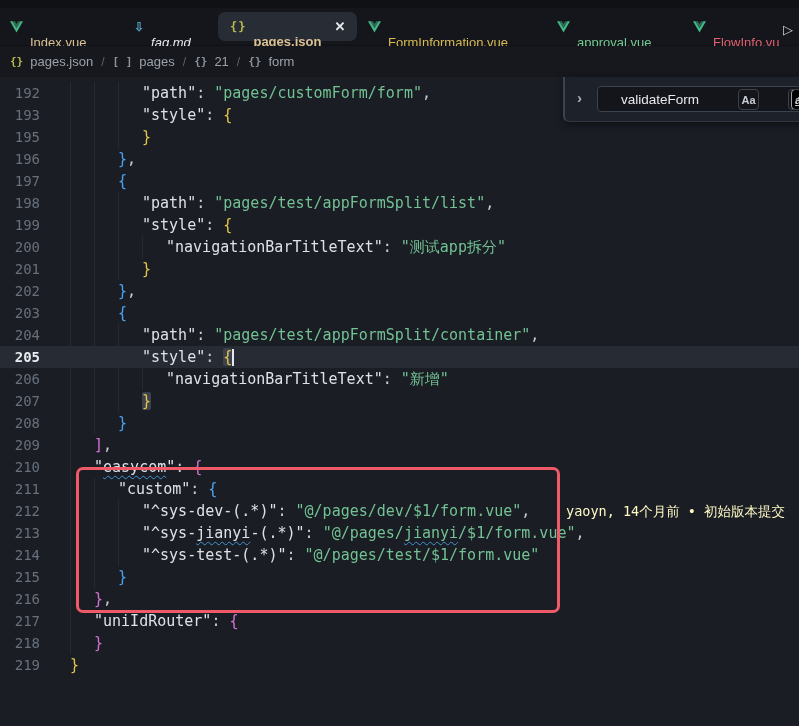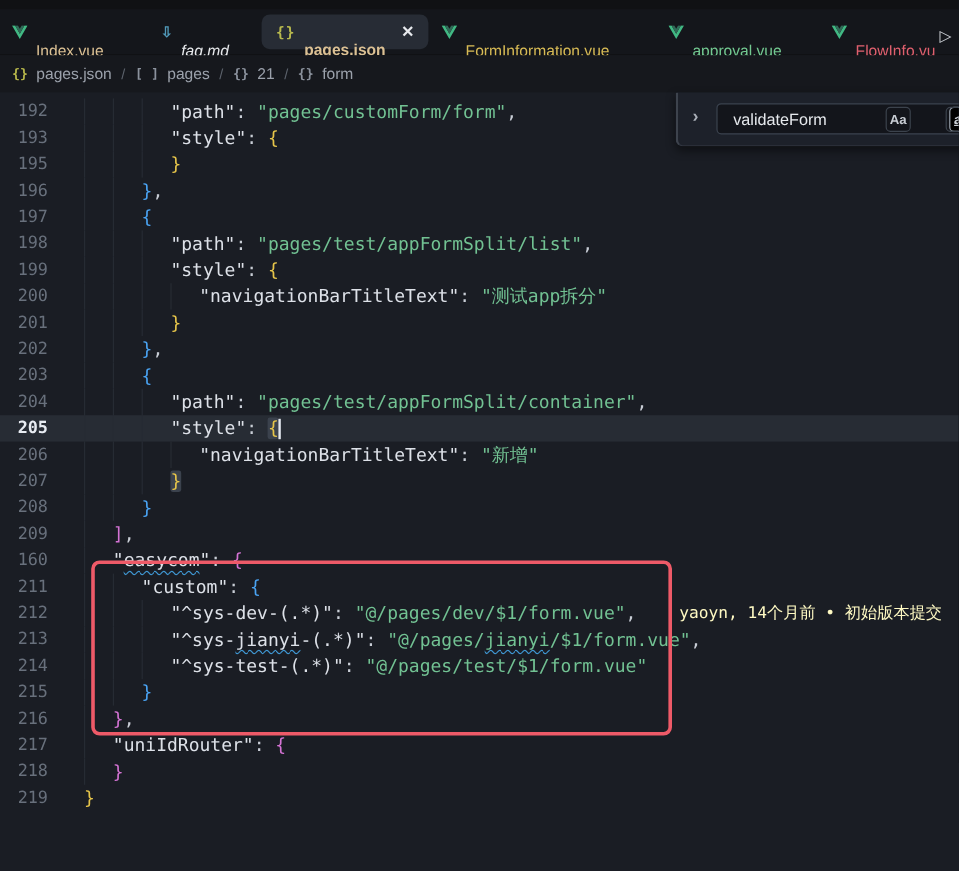--- a/index.html
+++ b/index.html
@@ -51,21 +51,21 @@
   #annot { position:absolute; left:76px; top:467px; width:484px; height:146px;
     border:3px solid #ee5a68; border-radius:7px; pointer-events:none; z-index:5; }
   
   #findwidget { position:absolute; left:563px; top:77px; width:260px; height:45px;
     background:#1d212a; border-left:2px solid #3d434d; border-bottom:1px solid #30353f;
     border-radius:0 0 0 6px; box-shadow:0 3px 8px rgba(0,0,0,.45); z-index:6; }
   #find-collapse { position:absolute; left:12px; top:12px; color:#aab0b8; font-size:15px; font-weight:700; cursor:pointer; }
   #find-inputbox { position:absolute; left:32px; top:9px; width:224px; height:26px;
     background:#13151b; border:1px solid #3b434f; border-radius:4px; }
   #find-input { position:absolute; left:0; top:0; width:160px; height:24px; background:transparent; border:none; outline:none;
-    color:#e6e9ed; font-size:13.5px; font-family:"Liberation Sans", sans-serif; padding-left:13px; }
+    color:#e6e9ed; font-size:13.5px; font-family:"Liberation Sans", sans-serif; padding-left:23px; }
   .tog { position:absolute; top:2px; width:21px; height:21px; border:1px solid #3c434d; border-radius:4px;
     color:#c8cdd4; font-size:11px; font-weight:700; display:flex; align-items:center; justify-content:center;
     background:transparent; cursor:pointer; font-family:"Liberation Sans", sans-serif; }
   .tog.on { background:#000000; border-color:#9aa3ad;margin-left:28px; }
   .tog:nth-of-type(1) { left:140px; }
   .tog:nth-of-type(2) { left:165px; text-decoration:underline; }
   .tog:nth-of-type(3) { left:190px; }
 </style>
 </head>
 <body>
@@ -208,21 +208,21 @@
         </div>
         <div class="line">
           <span class="num">208</span>
           <span class="codetxt"><span class="gu"></span><span class="gu"></span><span class="tk-b">}</span></span>
         </div>
         <div class="line">
           <span class="num">209</span>
           <span class="codetxt"><span class="gu"></span><span class="tk-m">]</span><span class="tk-p">,</span></span>
         </div>
         <div class="line">
-          <span class="num">160</span>
+          <span class="num">210</span>
           <span class="codetxt"><span class="gu"></span><span class="tk-k">"</span><span class="tk-k sq">easycom</span><span class="tk-k">"</span><span class="tk-p">: </span><span class="tk-m">{</span></span>
         </div>
         <div class="line">
           <span class="num">211</span>
           <span class="codetxt"><span class="gu"></span><span class="gu"></span><span class="tk-k">"custom"</span><span class="tk-p">: </span><span class="tk-b">{</span></span>
         </div>
         <div class="line">
           <span class="num">212</span>
           <span class="codetxt"><span class="gu"></span><span class="gu"></span><span class="gu"></span><span class="tk-k">"^sys-dev-(.*)"</span><span class="tk-p">: </span><span class="tk-s">"@/pages/dev/$1/form.vue"</span><span class="tk-p">,</span></span>
           <span class="blame">yaoyn, 14个月前  •  初始版本提交</span>

